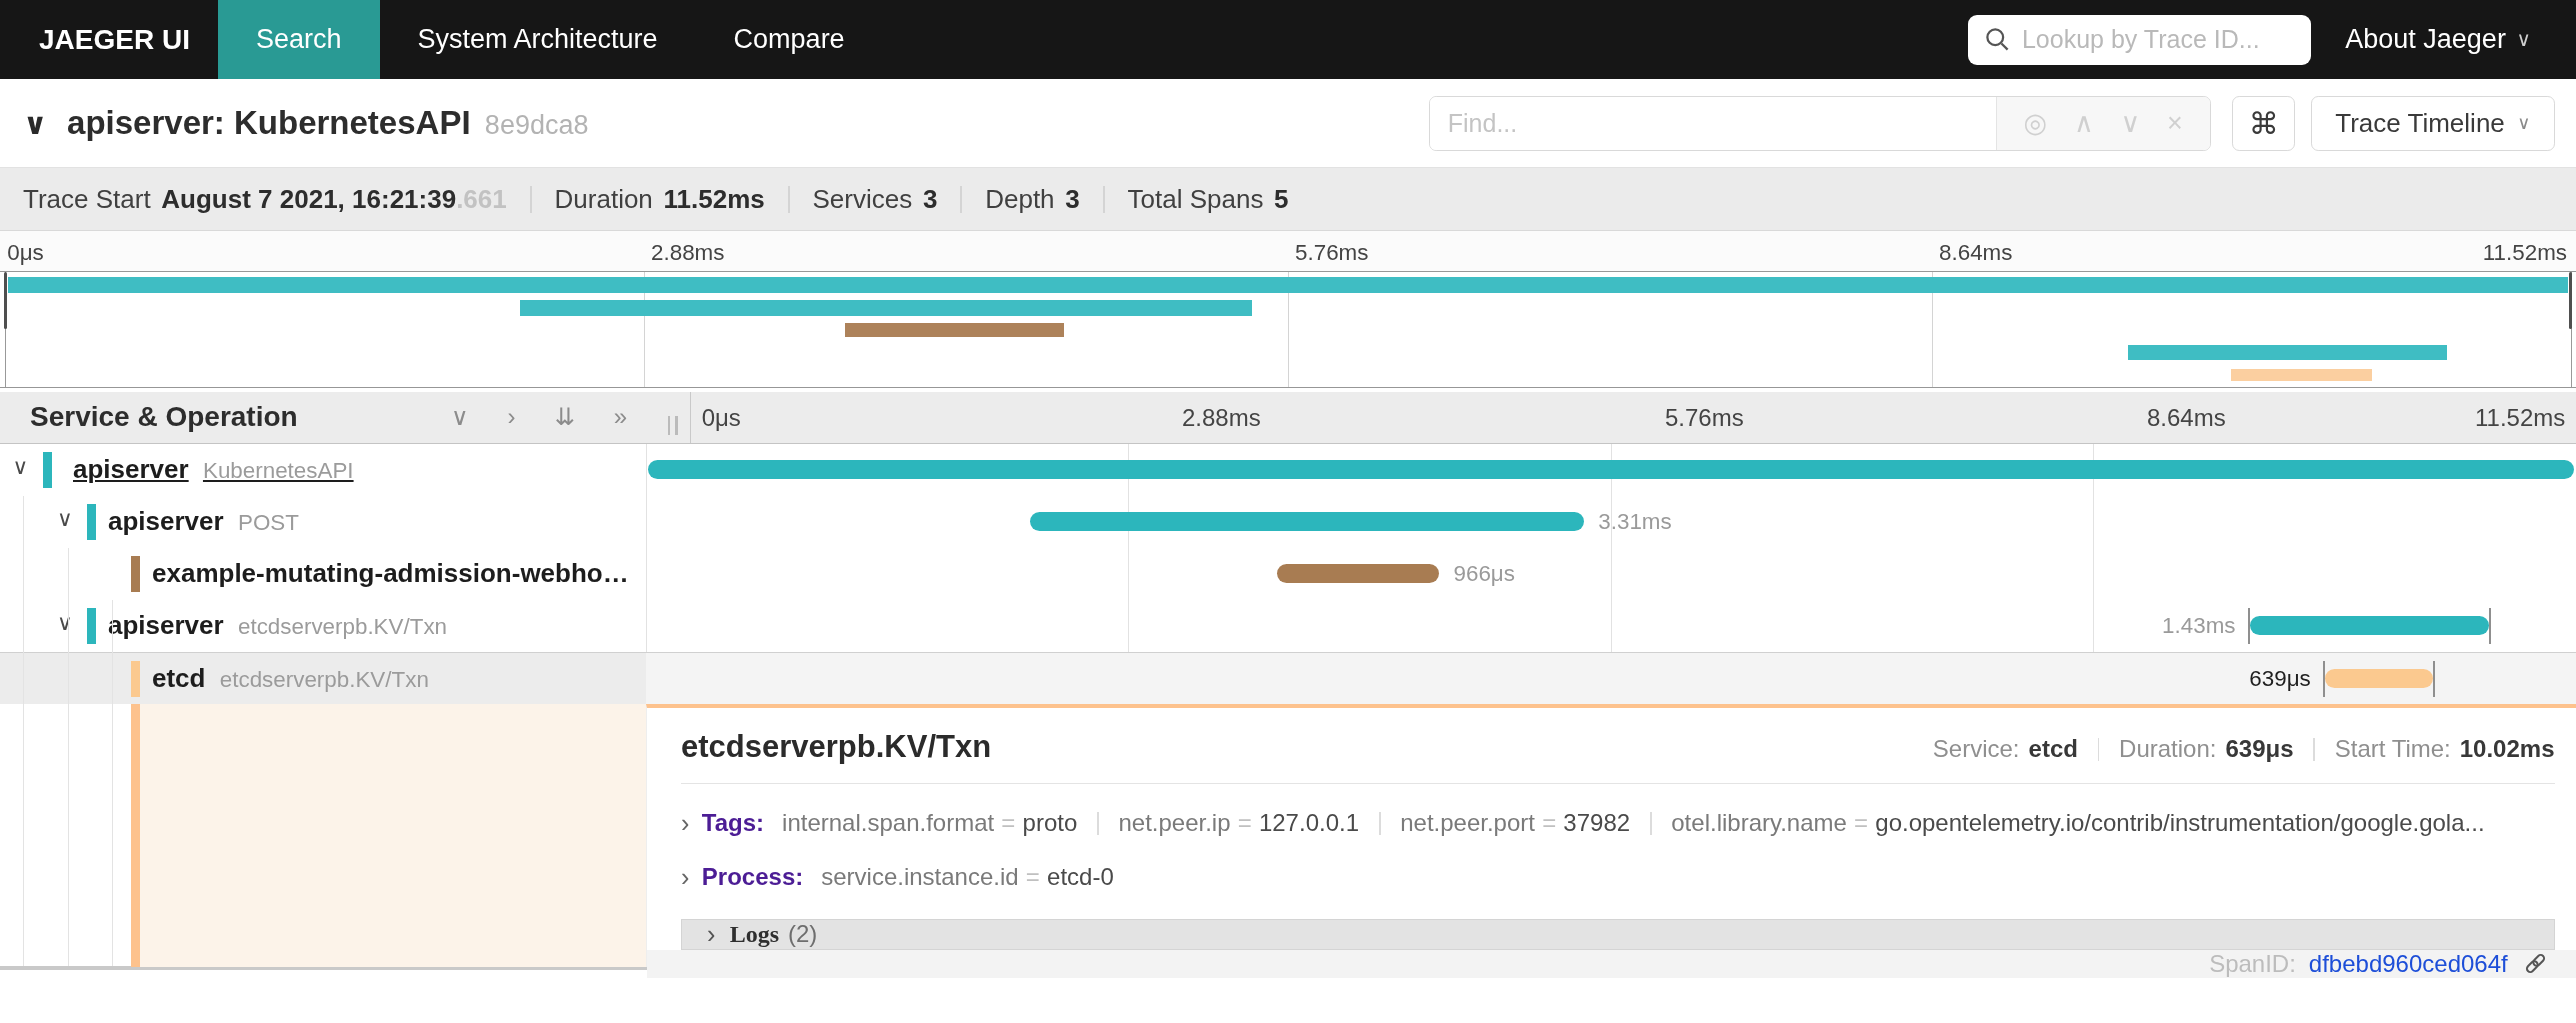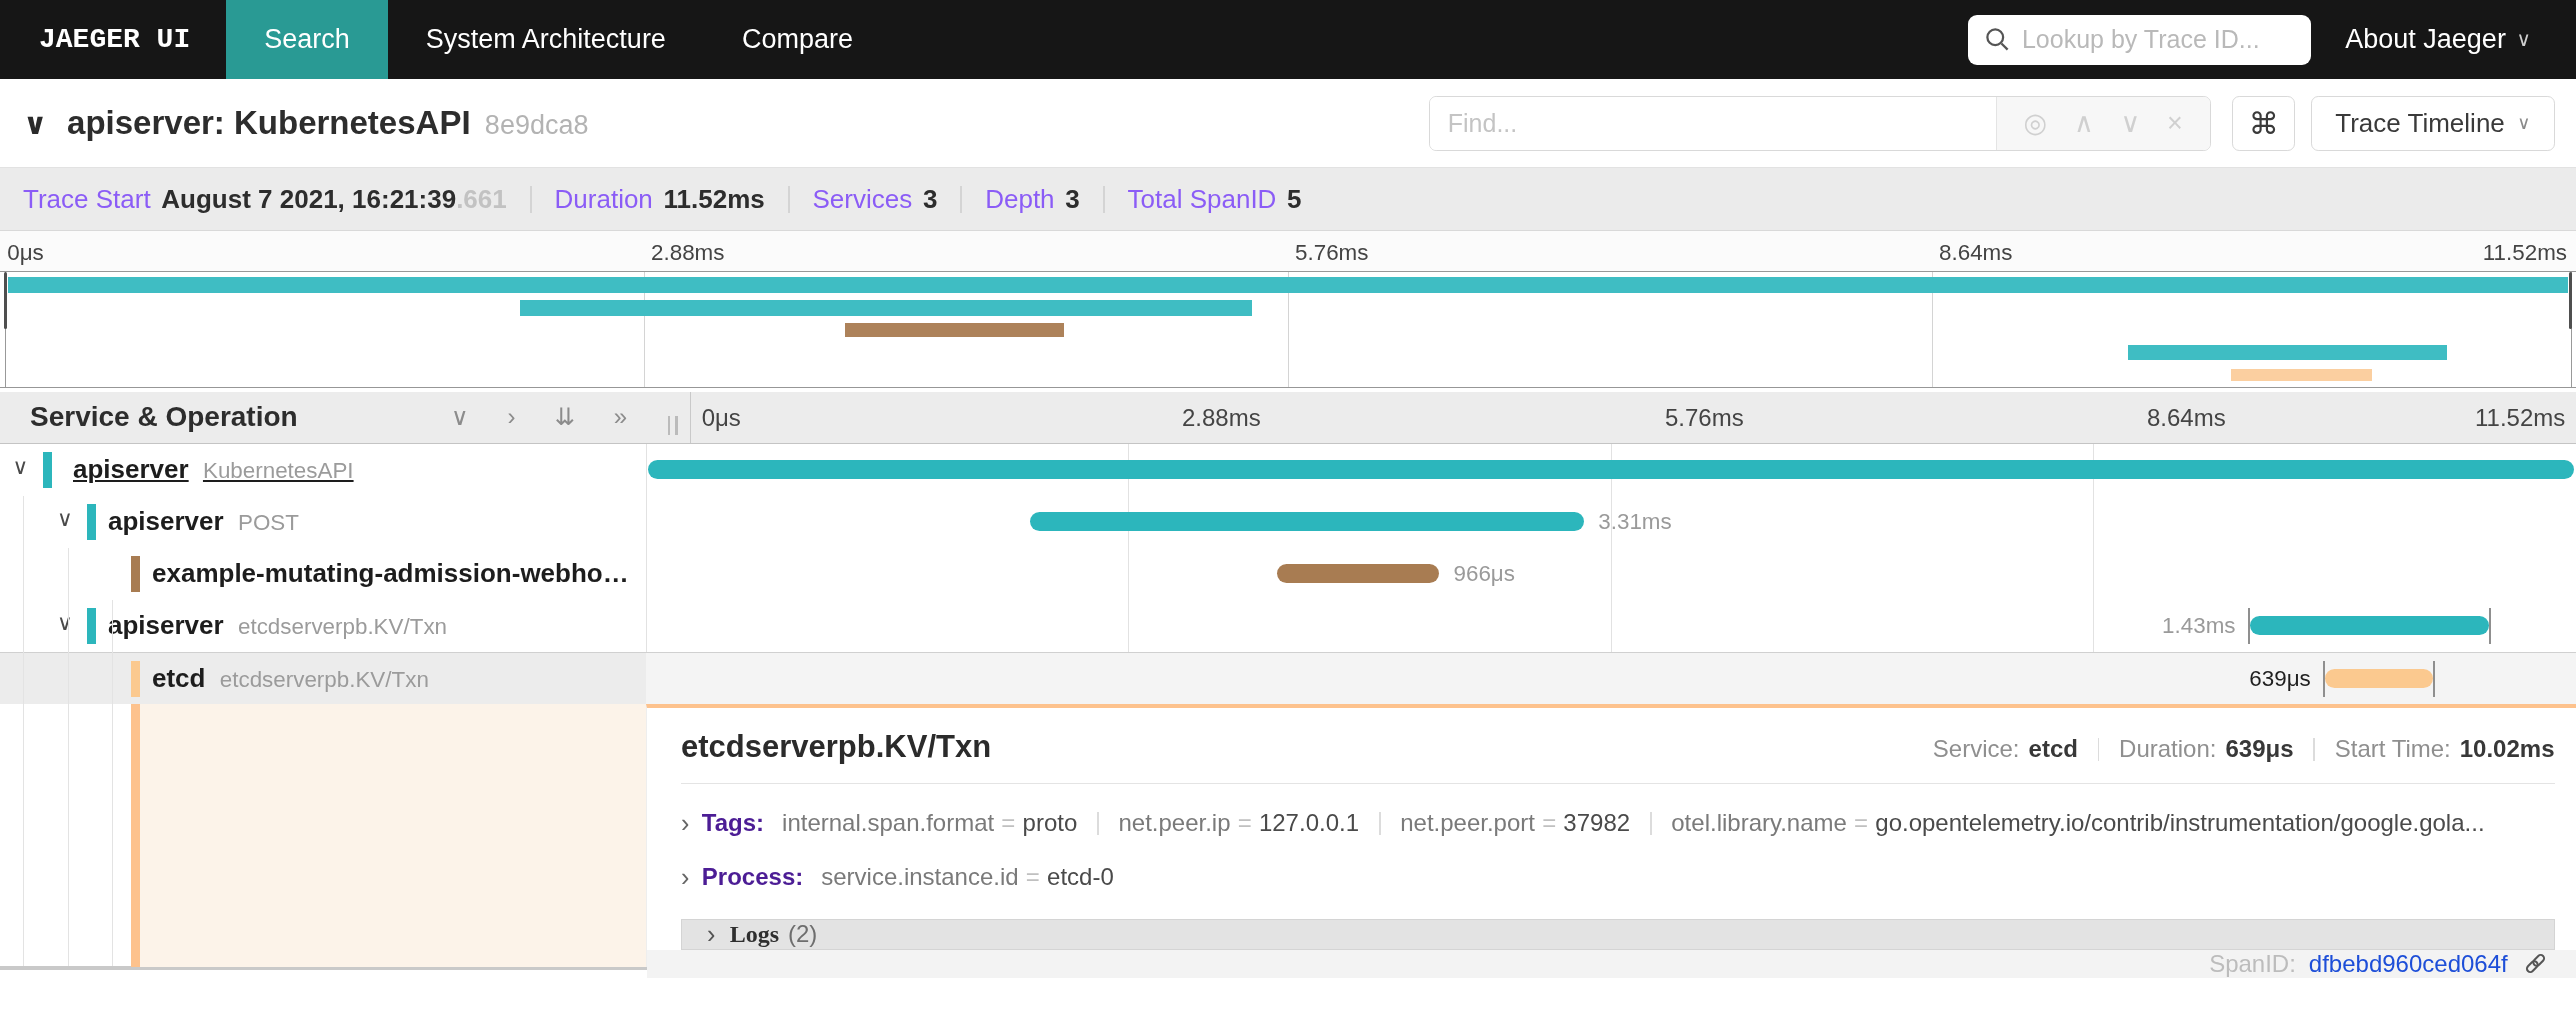--- a/index.html
+++ b/index.html
@@ -2,21 +2,21 @@
 <html style="font-size:14.3px"><head>
 <meta charset="utf-8">
 <style>
   * { margin:0; padding:0; box-sizing:border-box; }
   html,body { width:2576px; height:1023px; overflow:hidden; background:#fff;
     font-family:"Liberation Sans","DejaVu Sans",sans-serif; }
   .app { position:relative; width:2576px; height:1023px; background:#fff; }
 
   
   .navbar { height:79px; background:#161616; display:flex; align-items:stretch; color:#fff; }
-  .brand { font-size:28px; font-weight:bold; display:flex; align-items:center; padding:0 36px 0 39px;font-family:Liberation Mono, monospace; }
+  .brand { font-size:28px; font-weight:bold; display:flex; align-items:center; padding:0 28px 0 39px; }
   .nav-tab { font-size:27px; display:flex; align-items:center; padding:0 38px; cursor:pointer; }
   .nav-tab.active { background:#299a94; }
   .nav-spacer { flex:1; }
   .nav-lookup { align-self:center; width:343px; height:50px; background:#fff; border-radius:9px;
     display:flex; align-items:center; padding:0 16px; margin-right:25px; }
   .nav-lookup svg { width:27px; height:27px; margin-right:10.7px; flex:none; }
   .nav-lookup input { border:none; outline:none; font-size:25px; color:#555; width:100%;
     font-family:inherit; background:transparent; }
   .nav-lookup input::placeholder { color:#b9b9b9; }
   .nav-about { display:flex; align-items:center; font-size:27px; padding:0 45px 0 9px; }
@@ -39,21 +39,21 @@
   .kbd-btn { height:55px; width:63px; margin-left:21.5px; border:0.9px solid #d9d9d9; border-radius:7.2px;
     display:flex; align-items:center; justify-content:center; font-size:30px; color:#3a3a3a; background:#fff; cursor:pointer; }
   .view-btn { height:55px; margin-left:16px; border:0.9px solid #d9d9d9; border-radius:7.2px; background:#fff;
     display:flex; align-items:center; padding:0 23px; font-size:26px; color:#3a3a3a; cursor:pointer; }
   .view-btn .chev { font-size:18px; color:#8a8a8a; margin-left:12.5px; }
 
   
   .summary { height:64px; background:#ebebeb; border-top:0.9px solid #e2e2e2; border-bottom:0.9px solid #d9d9d9;
     display:flex; align-items:center; padding-left:23px; font-size:26px; }
   .sum-item { display:flex; align-items:center; white-space:nowrap; }
-  .sum-label { color:#8b5cf6; margin-right:10.7px; }
+  .sum-label { color:#404040; margin-right:10.7px; }
   .sum-value { color:#2d2d2d; font-weight:bold; }
   .sum-suffix { color:#c2c2c2; font-weight:bold; }
   .vbar { width:1.8px; height:27px; background:#d4d4d4; margin:0 23px; }
 
   
   .minimap { background:#fbfbfb; }
   .mm-ticks { position:relative; height:40px; font-size:22.4px; color:#444; }
   .mm-ticks span { position:absolute; top:9px; }
   .mm-canvas { position:relative; height:117px; background:#fff;
     border-top:1.8px solid #979797; border-bottom:1.8px solid #979797; }
@@ -197,21 +197,21 @@
       <span class="sum-label">Services</span>
       <span class="sum-value">3</span>
     </span>
     <span class="vbar"></span>
     <span class="sum-item">
       <span class="sum-label">Depth</span>
       <span class="sum-value">3</span>
     </span>
     <span class="vbar"></span>
     <span class="sum-item">
-      <span class="sum-label">Total SpanID</span>
+      <span class="sum-label">Total Spans</span>
       <span class="sum-value">5</span>
     </span>
   </div>
 
   <div class="minimap">
     <div class="mm-ticks">
       <span style="left:7.2px">0μs</span>
       <span style="left:651px">2.88ms</span>
       <span style="left:1295px">5.76ms</span>
       <span style="left:1939px">8.64ms</span>

